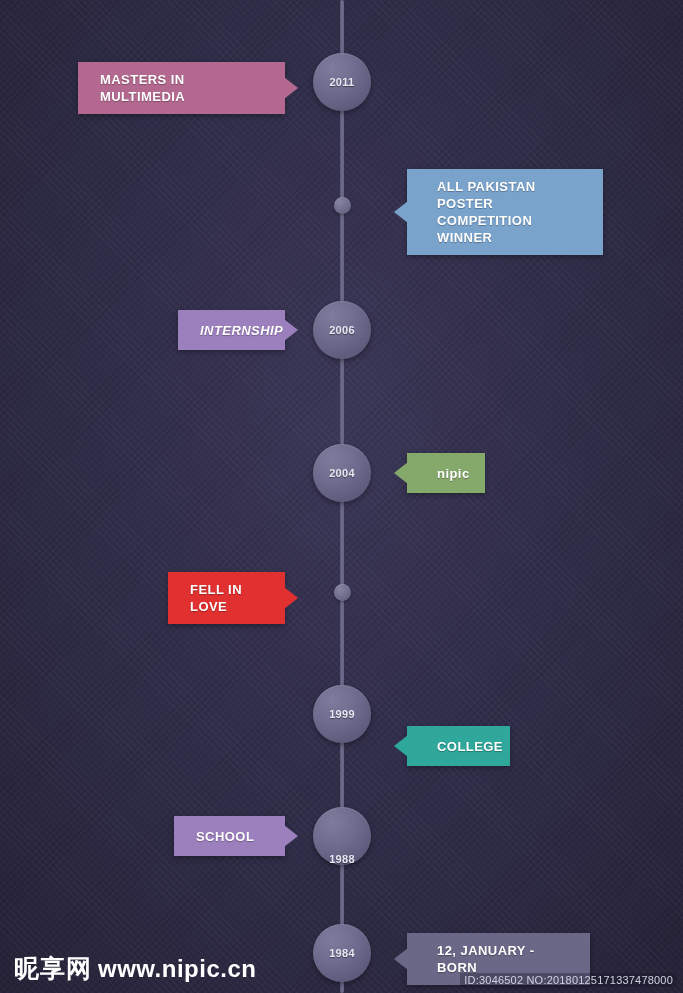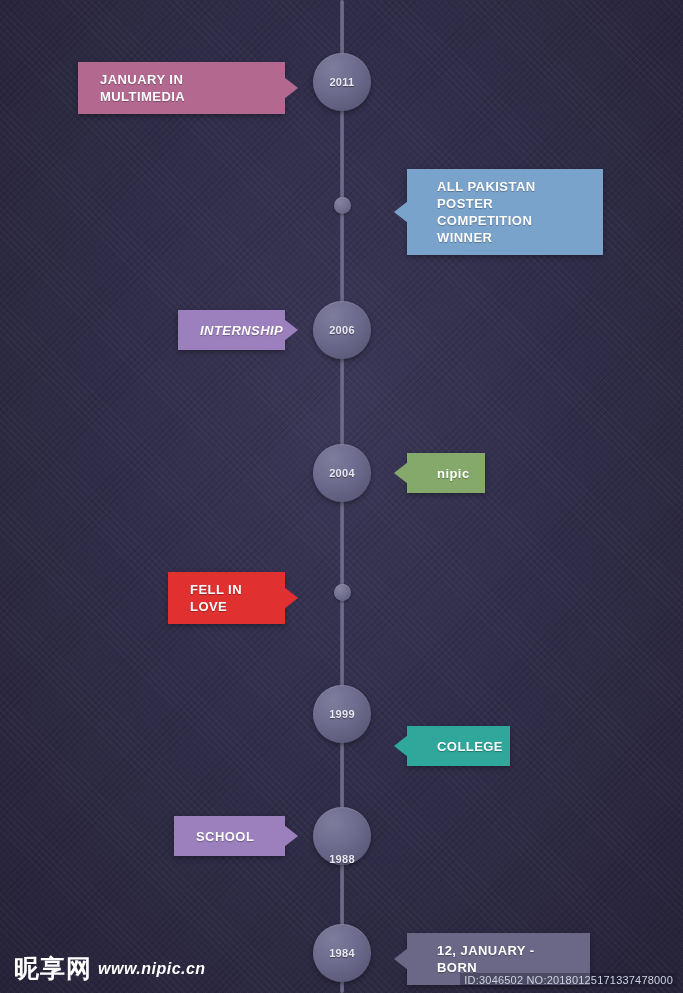--- a/index.html
+++ b/index.html
@@ -128,23 +128,22 @@
   }
   .wm-cn {
     color: #ffffff;
     font-size: 25px;
     font-weight: bold;
     letter-spacing: 1px;
     font-family: "DejaVu Sans", sans-serif;
   }
   .wm-url {
     color: #ffffff;
-    font-size: 16px;
-    font-weight: bold;
-    font-style: italic;
+    font-size: 24px;
+    font-weight: bold;
     letter-spacing: 0.5px;
   }
   .idstrip {
     position: absolute;
     right: 6px;
     bottom: 6px;
     color: #cfd2e2;
     font-size: 11px;
     letter-spacing: 0.2px;
     background: rgba(20,20,36,0.35);
@@ -158,21 +157,21 @@
 <div id="stage">
 
   <div class="spine"></div>
 
   <div id="nodes">
       <div class="year-node" style="left: 313px; top: 53px;">
         <span>2011</span>
       </div>
       <div class="label left" style="background: rgb(179, 104, 143); color: rgb(179, 104, 143); top: 62px; min-height: 40px; left: 78px; width: 207px;">
         <span class="tail"></span>
-        <span class="txt" style="color: rgb(255, 255, 255);">JANUARY IN MULTIMEDIA</span>
+        <span class="txt" style="color: rgb(255, 255, 255);">MASTERS IN MULTIMEDIA</span>
       </div>
       <div class="dot-node" style="left: 333.5px; top: 196.5px;"></div>
       <div class="label right" style="background: rgb(122, 163, 204); color: rgb(122, 163, 204); top: 169px; min-height: 72px; left: 407px; width: 196px;">
         <span class="notch"></span>
         <span class="txt" style="color: rgb(255, 255, 255);">ALL PAKISTAN
 POSTER COMPETITION
 WINNER</span>
       </div>
       <div class="year-node" style="left: 313px; top: 301px;">
         <span>2006</span>

